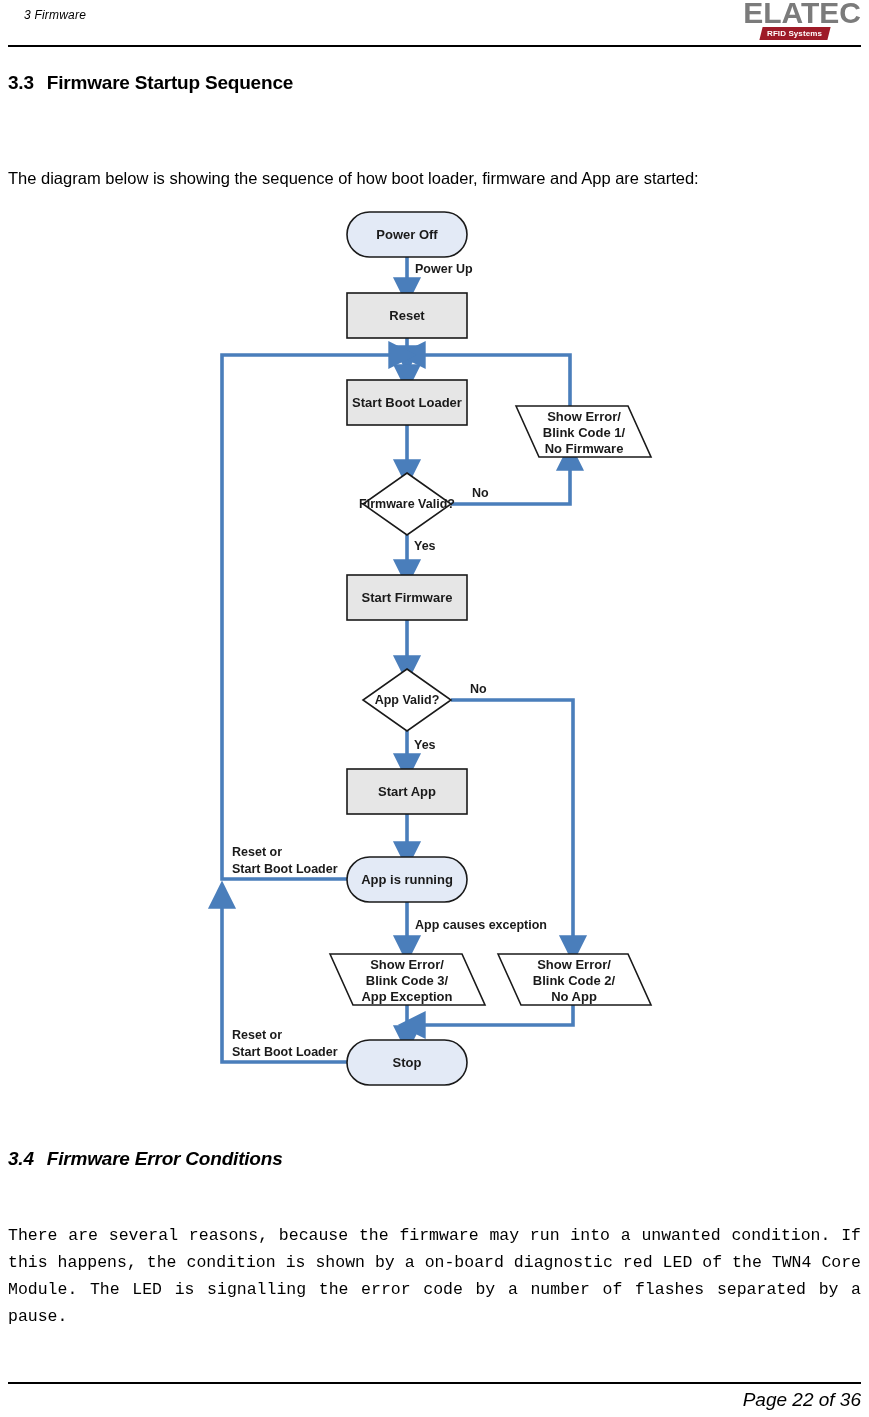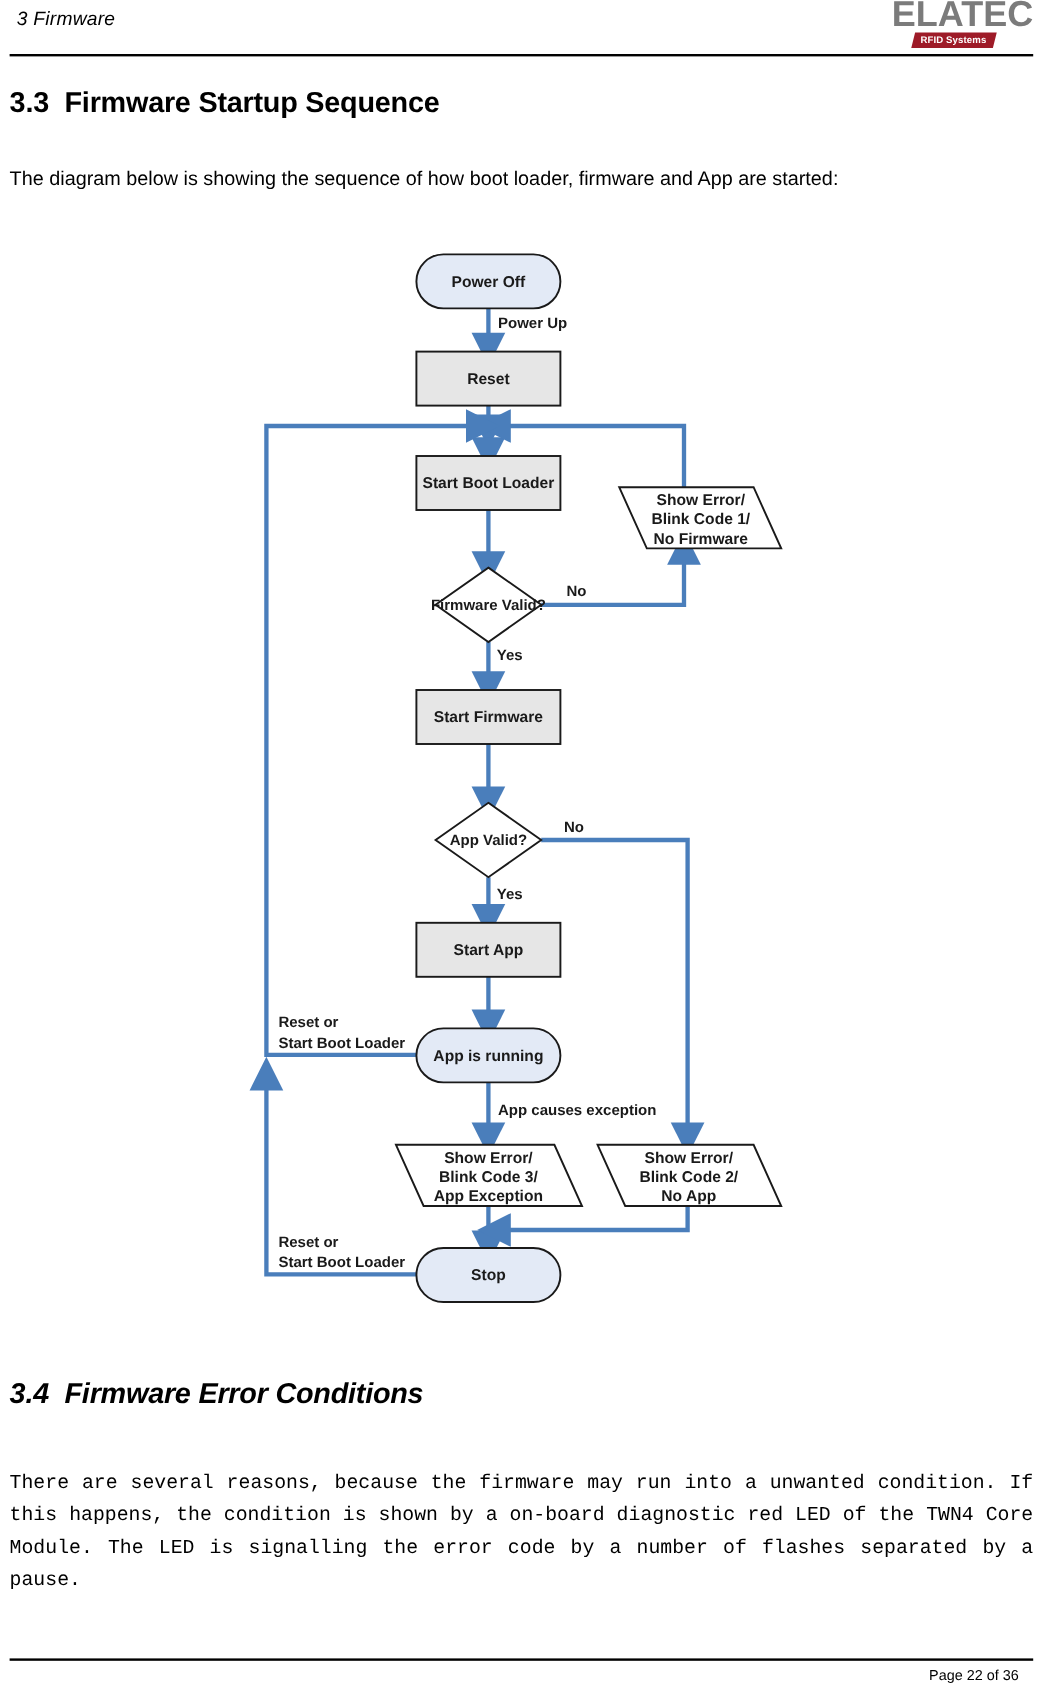--- a/index.html
+++ b/index.html
@@ -18,22 +18,22 @@
 
   
   .page-header {
     position: absolute;
     left: 0; top: 0;
     width: 869px;
     height: 50px;
   }
   .header-chapter {
     position: absolute;
-    left: 14px; top: 8px;
-    font-size: 16px;
+    left: 24px; top: 8px;
+    font-size: 12px;
     font-style: italic;
     letter-spacing: 0.2px;
     white-space: nowrap;
   }
   .header-rule {
     position: absolute;
     left: 8px; top: 45px;
     width: 853px;
     height: 2px;
     background: #000000;
@@ -64,21 +64,21 @@
     line-height: 9px;
     letter-spacing: 0.1px;
     transform: skewX(-14deg);
   }
   .logo-banner span { display: inline-block; transform: skewX(14deg); }
 
   
   .h2 {
     position: absolute;
     left: 8px;
-    font-size: 24px;
+    font-size: 19px;
     font-weight: bold;
     letter-spacing: -0.2px;
     white-space: nowrap;
   }
   .h2 .num { margin-right: 13px; }
 
   .para {
     position: absolute;
     left: 8px;
     width: 853px;
@@ -90,22 +90,23 @@
   
   .footer-rule {
     position: absolute;
     left: 8px; top: 1382px;
     width: 853px;
     height: 2px;
     background: #000000;
   }
   .footer-text {
     position: absolute;
-    right: 20px; top: 1389px;
-    font-size: 12px;
+    right: 8px; top: 1389px;
+    font-size: 19px;
+    font-style: italic;
     white-space: nowrap;
   }
 
   
   #flowchart {
     position: absolute;
     left: 0; top: 205px;
     width: 869px;
     height: 890px;
     font-weight: bold;
@@ -136,21 +137,21 @@
     <div class="logo-word">ELATEC</div>
     <div class="logo-banner"><span>RFID Systems</span></div>
   </div>
   <div class="header-rule"></div>
 </div>
 
 <div class="h2" style="top:72px;">
   <span class="num">3.3</span><span>Firmware Startup Sequence</span>
 </div>
 
-<div class="para" style="top:136px;">The diagram below is showing the sequence of how boot loader, firmware and App are started:</div>
+<div class="para" style="top:165px;">The diagram below is showing the sequence of how boot loader, firmware and App are started:</div>
 
 <div id="flowchart">
   <svg width="869" height="890" viewBox="0 0 869 890" xmlns="http://www.w3.org/2000/svg">
     <defs>
       <marker id="arr" markerWidth="9" markerHeight="9" refX="4.2" refY="4.5" orient="auto" markerUnits="strokeWidth">
         <path d="M0.4,0.6 L8.2,4.5 L0.4,8.4 Z" fill="#4a7ebb"></path>
       </marker>
     </defs>
 
     <g stroke="#4a7ebb" stroke-width="3.6" fill="none" marker-end="url(#arr)">

